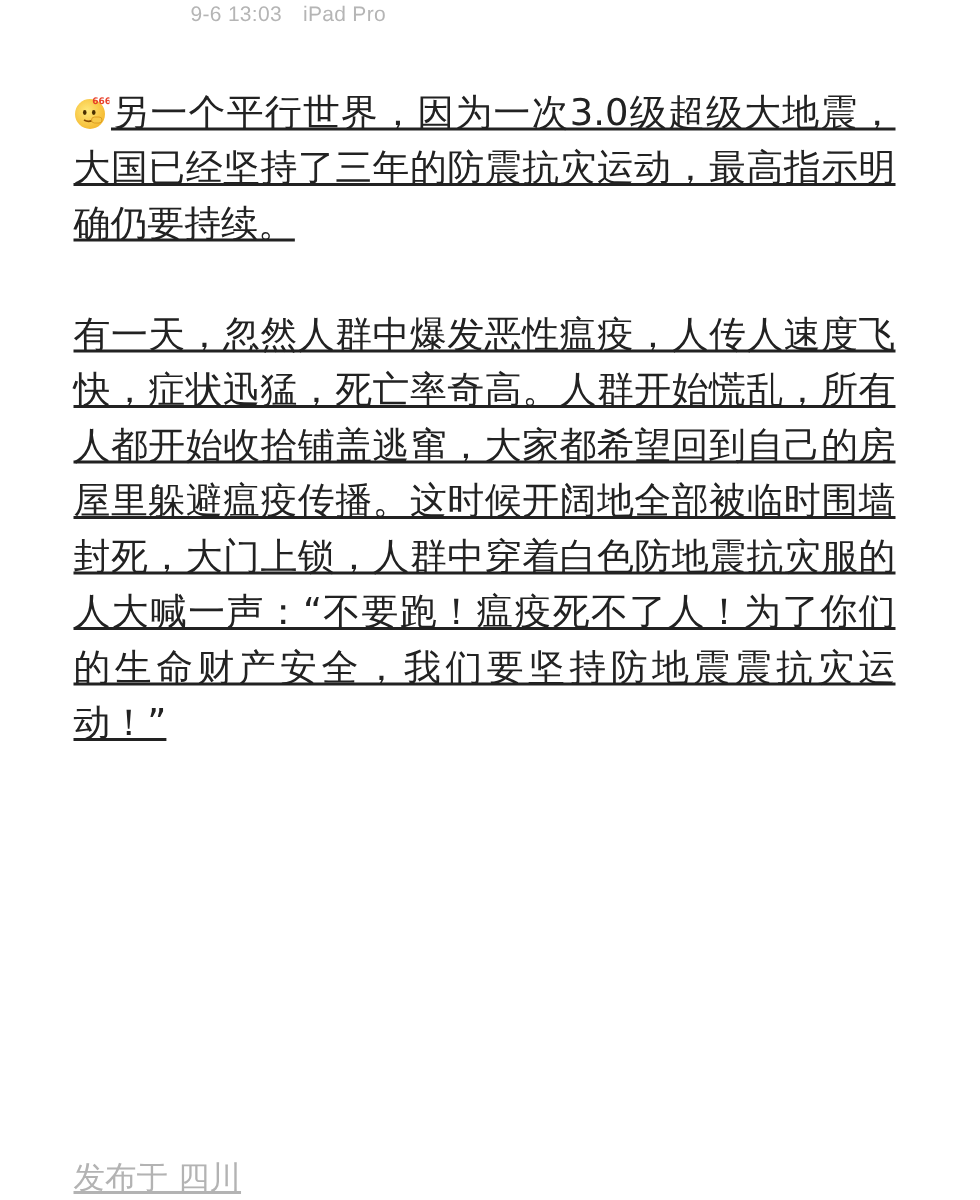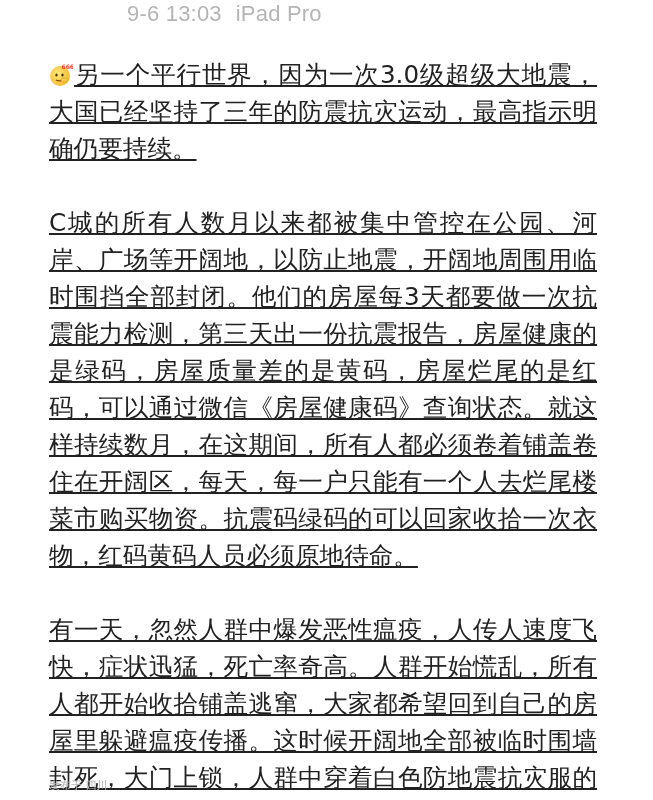--- a/index.html
+++ b/index.html
@@ -13,21 +13,21 @@
       position: relative;
       overflow: hidden;
       font-family: "DejaVu Sans", "Liberation Sans", sans-serif;
       color: #1a1a1a;
     }
     .meta {
       position: absolute;
       left: 127px;
       top: 1px;
       font-family: "Liberation Sans", sans-serif;
-      font-size: 22px;
+      font-size: 14px;
       color: #b5b5b5;
       letter-spacing: 0.2px;
       white-space: nowrap;
     }
     .meta .device { margin-left: 14px; }
     .post-body {
       position: absolute;
       left: 49px;
       top: 40px;
       width: 548px;
@@ -56,21 +56,21 @@
       height: 26px;
       font-family: "Liberation Sans", sans-serif;
       font-size: 18px;
       color: #b3b3b3;
       display: flex;
       justify-content: space-between;
       align-items: center;
     }
     .footer .links span { cursor: pointer; }
     .footer .sep { margin: 0 5px; cursor: default; }
-    .footer .location { font-family: "DejaVu Sans", sans-serif; font-size: 11px; }
+    .footer .location { font-family: "DejaVu Sans", sans-serif; font-size: 21px; text-decoration: underline; }
   </style>
 </head>
 <body>
 
 <div class="meta">
   <span>9-6 13:03</span><span class="device">iPad Pro</span>
 </div>
 
 <div class="post-body">
   <p><span class="emoji"><svg width="24" height="24" viewBox="0 0 24 24">
@@ -80,19 +80,18 @@
             <stop offset="100%" stop-color="#f5b82e"></stop>
           </radialGradient>
         </defs>
         <circle cx="11" cy="13" r="10" fill="url(#fg)"></circle>
         <ellipse cx="7.5" cy="12" rx="1.2" ry="1.6" fill="#4a3000"></ellipse>
         <ellipse cx="13.5" cy="12" rx="1.2" ry="1.6" fill="#4a3000"></ellipse>
         <path d="M7 17 Q10.5 19 14 16.5" stroke="#8a4b00" stroke-width="1.2" fill="none"></path>
         <rect x="12" y="15" width="7" height="4" rx="2" fill="#f7c94a" stroke="#d89a20" stroke-width="0.6"></rect>
         <text x="12.5" y="6" font-size="6" font-weight="bold" fill="#e8402a" font-family="DejaVu Sans, sans-serif">666</text>
       </svg></span><span>另一个平行世界，因为一次3.0级超级大地震，大国已经坚持了三年的防震抗灾运动，最高指示明确仍要持续。</span></p>
-  <p>C城的所有人数月以来都被集中管控在公园、河岸、广场等开阔地，以防止地震，开阔地周围用临时围挡全部封闭。他们的房屋每3天都要做一次抗震能力检测，第三天出一份抗震报告，房屋健康的是绿码，房屋质量差的是黄码，房屋烂尾的是红码，可以通过微信《房屋健康码》查询状态。就这样持续数月，在这期间，所有人都必须卷着铺盖卷住在开阔区，每天，每一户只能有一个人去烂尾楼菜市购买物资。抗震码绿码的可以回家收拾一次衣物，红码黄码人员必须原地待命。</p>
   <p>有一天，忽然人群中爆发恶性瘟疫，人传人速度飞快，症状迅猛，死亡率奇高。人群开始慌乱，所有人都开始收拾铺盖逃窜，大家都希望回到自己的房屋里躲避瘟疫传播。这时候开阔地全部被临时围墙封死，大门上锁，人群中穿着白色防地震抗灾服的人大喊一声：“不要跑！瘟疫死不了人！为了你们的生命财产安全，我们要坚持防地震震抗灾运动！”</p>
 </div>
 
 <div class="footer">
   <span class="location">发布于 四川</span>
 </div>
 
 </body></html>

